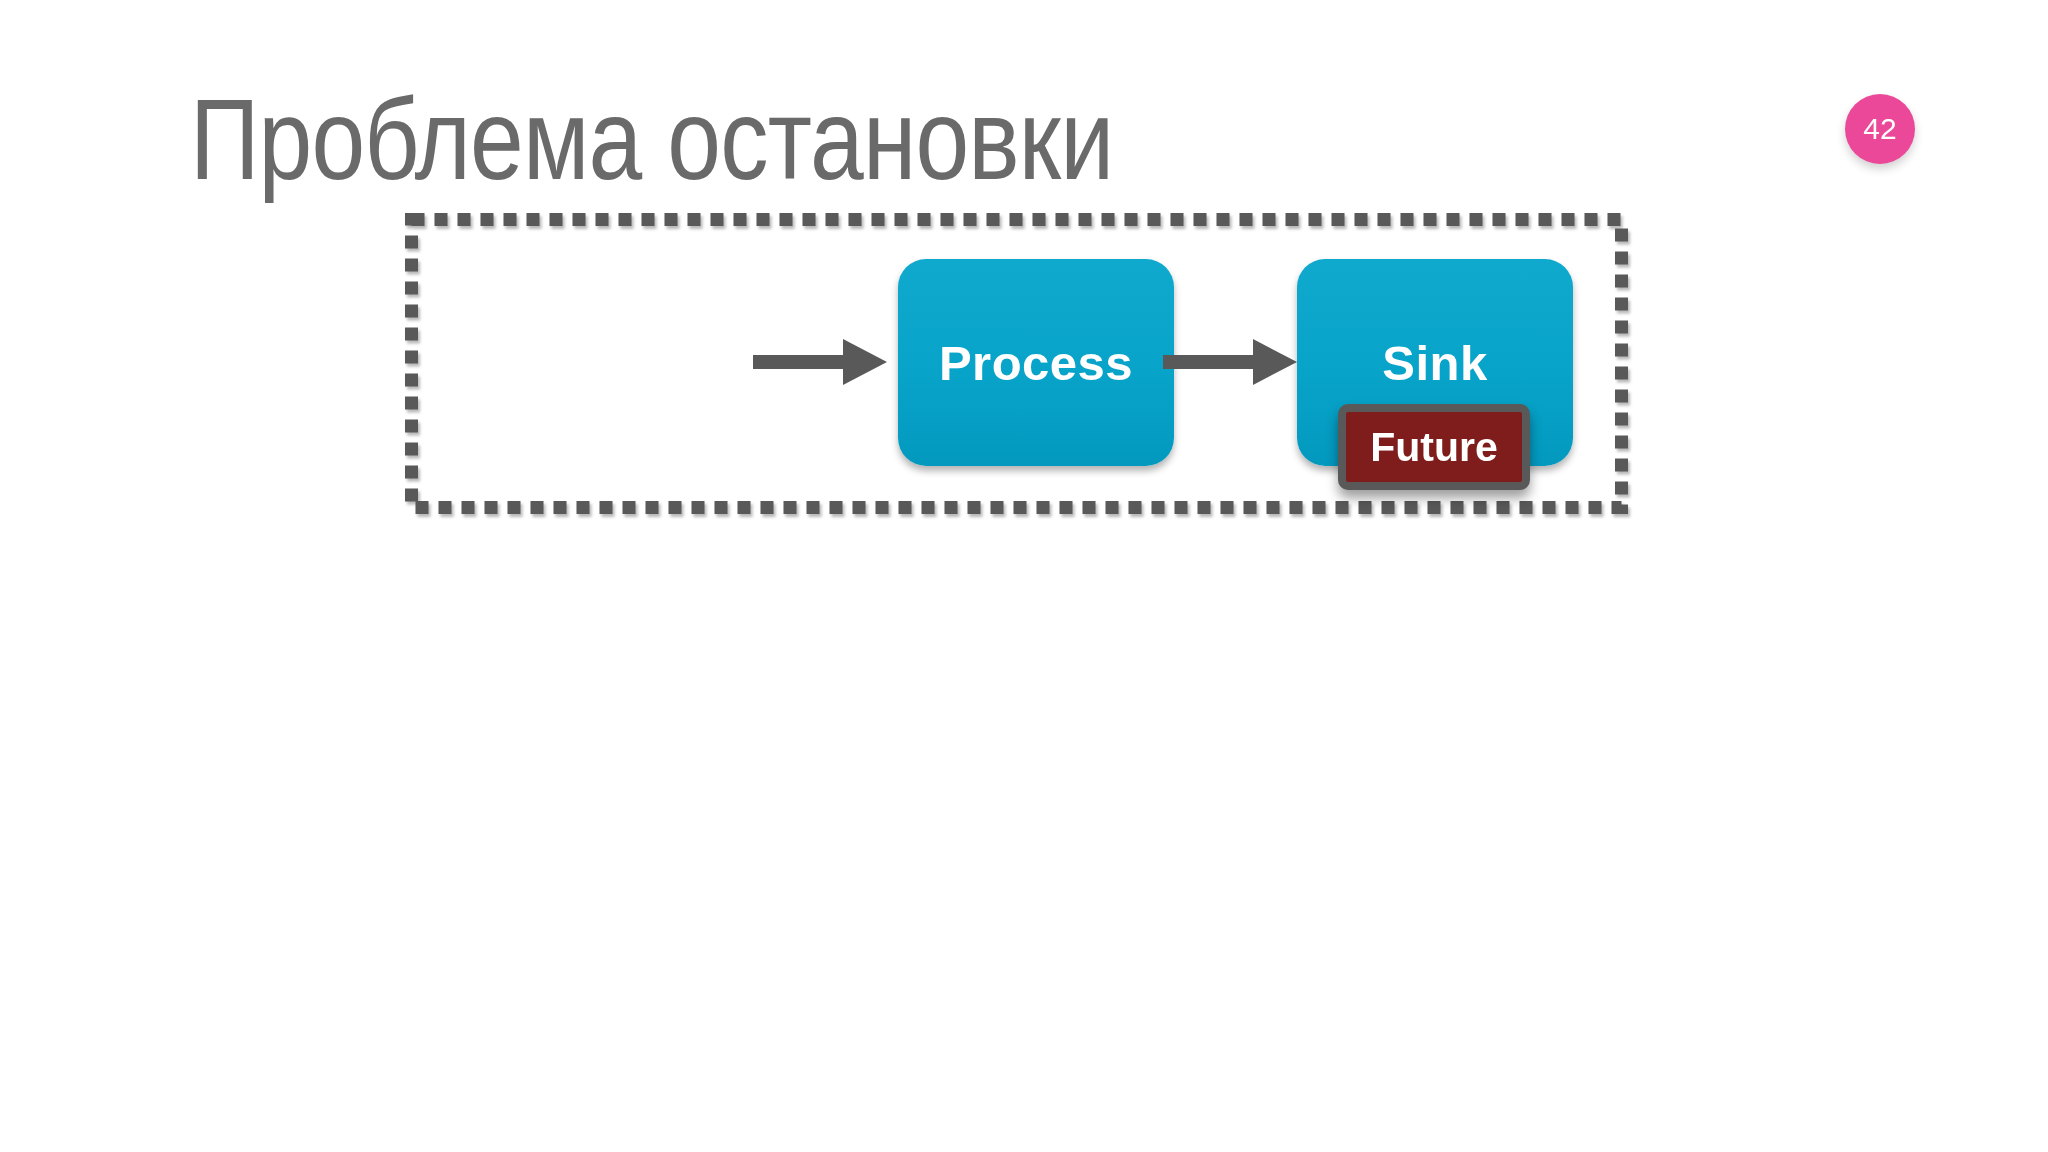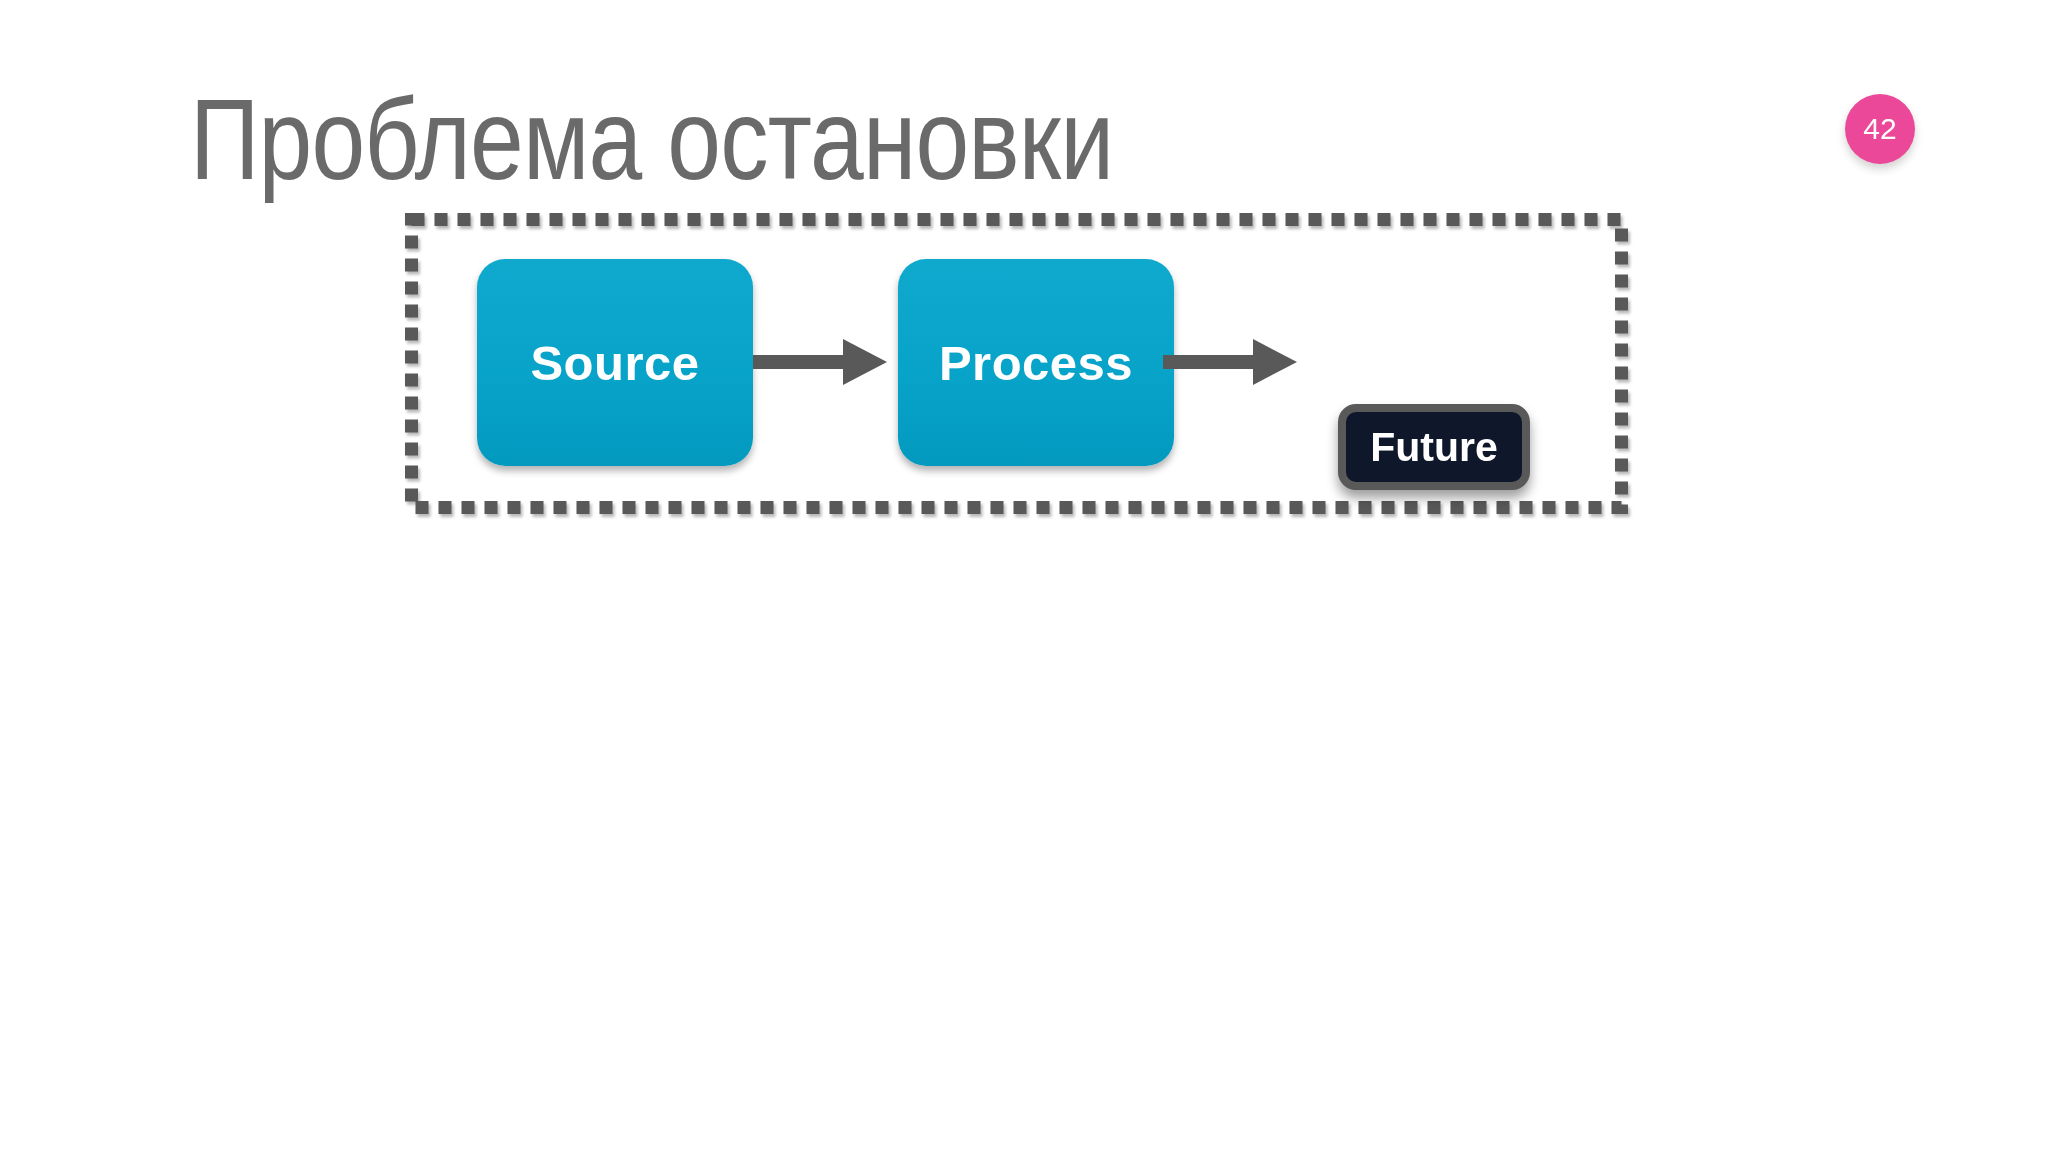--- a/index.html
+++ b/index.html
@@ -63,23 +63,23 @@
     top:338px;
     width:134px;height:48px;
   }
   .arrow-1{left:753px;}
   .arrow-2{left:1163px;}
   .future{
     position:absolute;
     left:1338px;top:404px;
     width:192px;height:86px;
     box-sizing:border-box;
-    background:#0f172a;
+    background:#7f1d1d;
     border:8px solid #595959;
-    border-radius:18px;
+    border-radius:10px;
     box-shadow:0 8px 12px rgba(0,0,0,0.38);
     display:flex;align-items:center;justify-content:center;
   }
   .future-label{
     color:#ffffff;
     font-size:41px;
     font-weight:700;
   }
 </style>
 </head>
@@ -92,36 +92,36 @@
   <div class="badge">
     <span>42</span>
   </div>
 
   <div class="frame">
     <svg width="1223" height="301" viewBox="0 0 1223 301">
       <rect x="6.5" y="6.5" width="1210" height="288" fill="none" stroke="#595959" stroke-width="13" stroke-dasharray="13 10"></rect>
     </svg>
   </div>
 
-  <div class="node node-source">
-    <span class="node-label">Source</span>
-  </div>
 
   <svg class="arrow arrow-1" viewBox="0 0 134 48">
     <rect x="0" y="17" width="92" height="14" fill="#595959"></rect>
     <polygon points="90,1 90,47 134,24" fill="#595959"></polygon>
   </svg>
 
   <div class="node node-process">
     <span class="node-label">Process</span>
   </div>
 
   <svg class="arrow arrow-2" viewBox="0 0 134 48">
     <rect x="0" y="17" width="92" height="14" fill="#595959"></rect>
     <polygon points="90,1 90,47 134,24" fill="#595959"></polygon>
   </svg>
 
+  <div class="node node-sink">
+    <span class="node-label">Sink</span>
+  </div>
 
   <div class="future">
     <span class="future-label">Future</span>
   </div>
 
 </div>
 
 </body></html>

